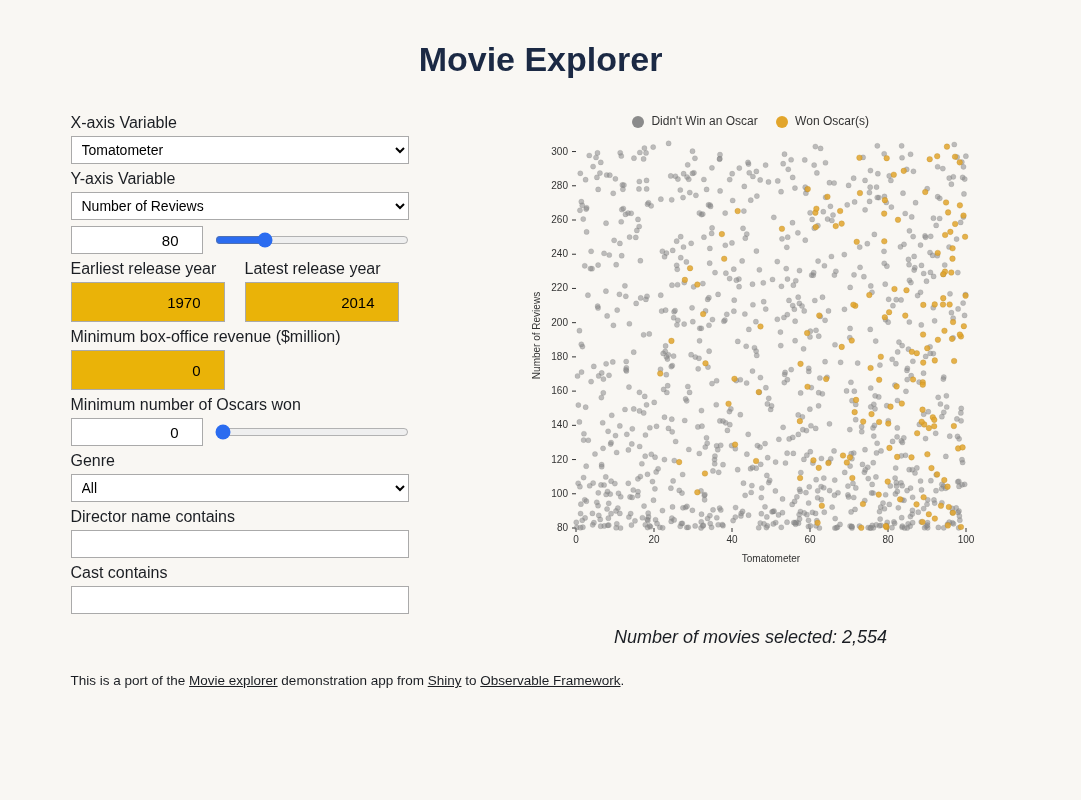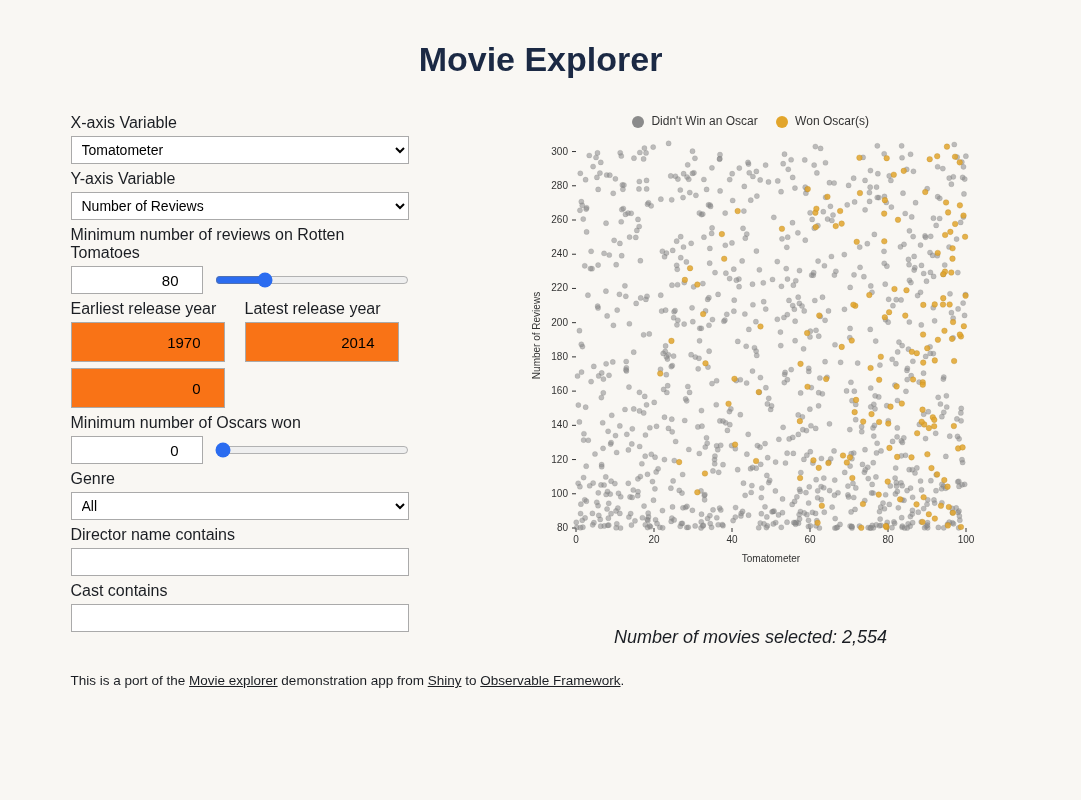--- a/index.html
+++ b/index.html
@@ -52,21 +52,21 @@
     border: 1px solid #aaa;
     background: #fff;
     font-size: 15px;
     text-align: right;
     padding: 2px 8px;
   }
   input[type="number"].medium {
     width: 154px;
     height: 40px;
     border: 1px solid #aaa;
-    background: #f97316;
+    background: #eab308;
     font-size: 15px;
     text-align: right;
     padding: 2px 8px;
   }
   .slider-row {
     display: flex;
     align-items: center;
     gap: 10px;
   }
   input[type="range"] {
@@ -137,40 +137,40 @@
       </div>
 
       <div class="group">
         <div class="control-label">Y-axis Variable</div>
         <select>
           <option>Number of Reviews</option>
         </select>
       </div>
 
       <div class="group">
-        <div class="control-label">Minimum number of reviews on Rotten Tomatoes</div>
         <div class="slider-row">
           <input type="number" class="mini" value="80" style="">
           <input type="range" min="10" max="300" style="width: 196px;" value="80">
         </div>
       </div>
 
       <div class="group two-col">
         <div class="half">
           <div class="control-label">Earliest release year</div>
           <input type="number" class="medium" value="1970" style="">
         </div>
         <div class="half">
           <div class="control-label">Latest release year</div>
           <input type="number" class="medium" value="2014" style="">
         </div>
       </div>
 
       <div class="group two-col">
         <div class="half">
+          <div class="control-label">Minimum box-office revenue ($million)</div>
           <input type="number" class="medium" value="0" style="">
         </div>
       </div>
 
       <div class="group">
         <div class="control-label">Minimum number of Oscars won</div>
         <div class="slider-row">
           <input type="number" class="mini" value="0" style="">
           <input type="range" min="0" max="4" style="width: 196px;" value="0">
         </div>

